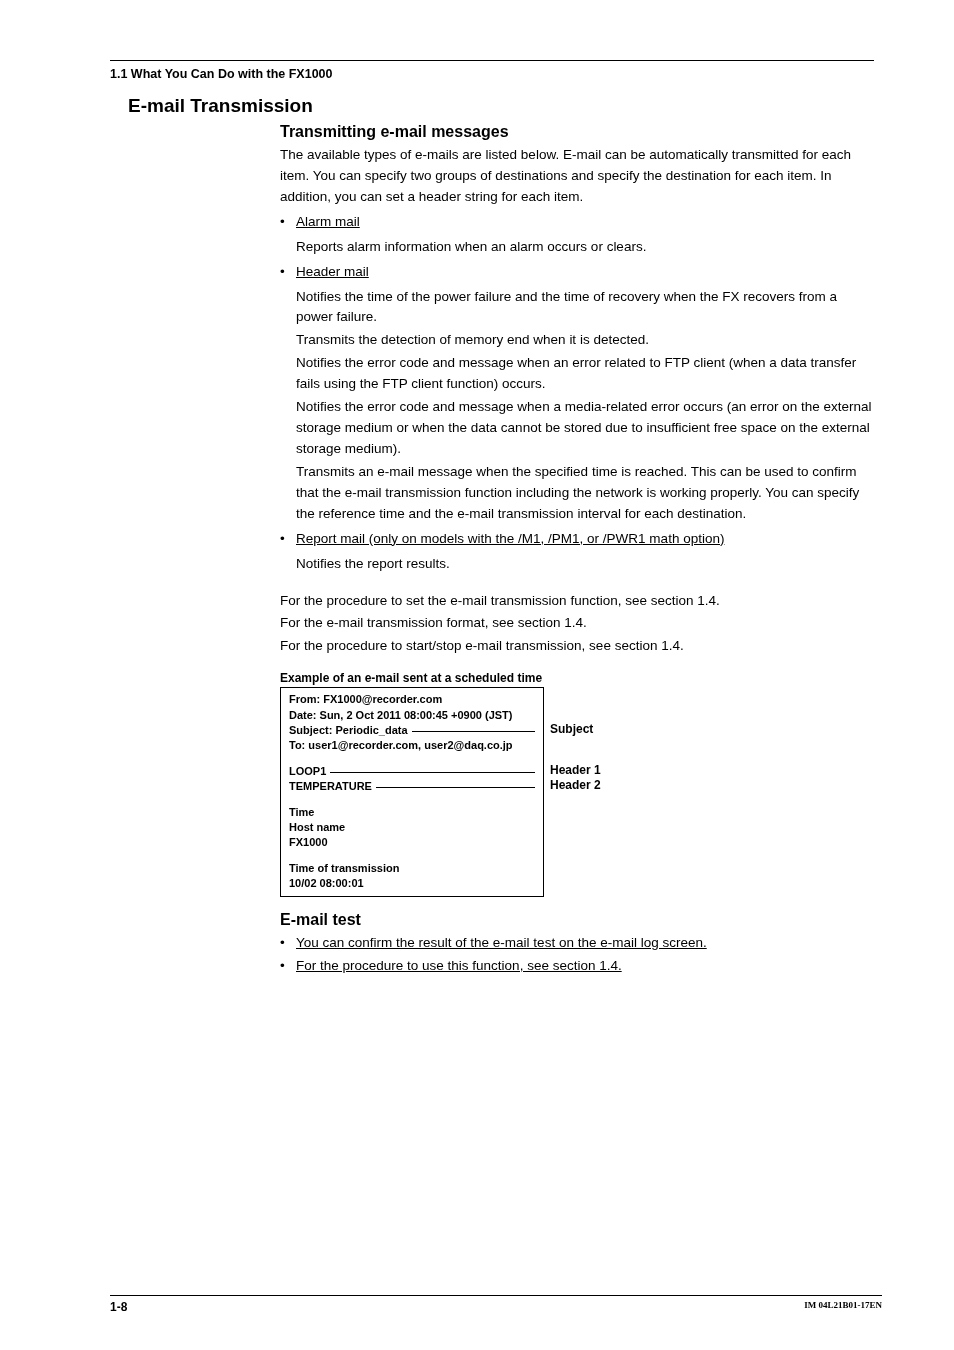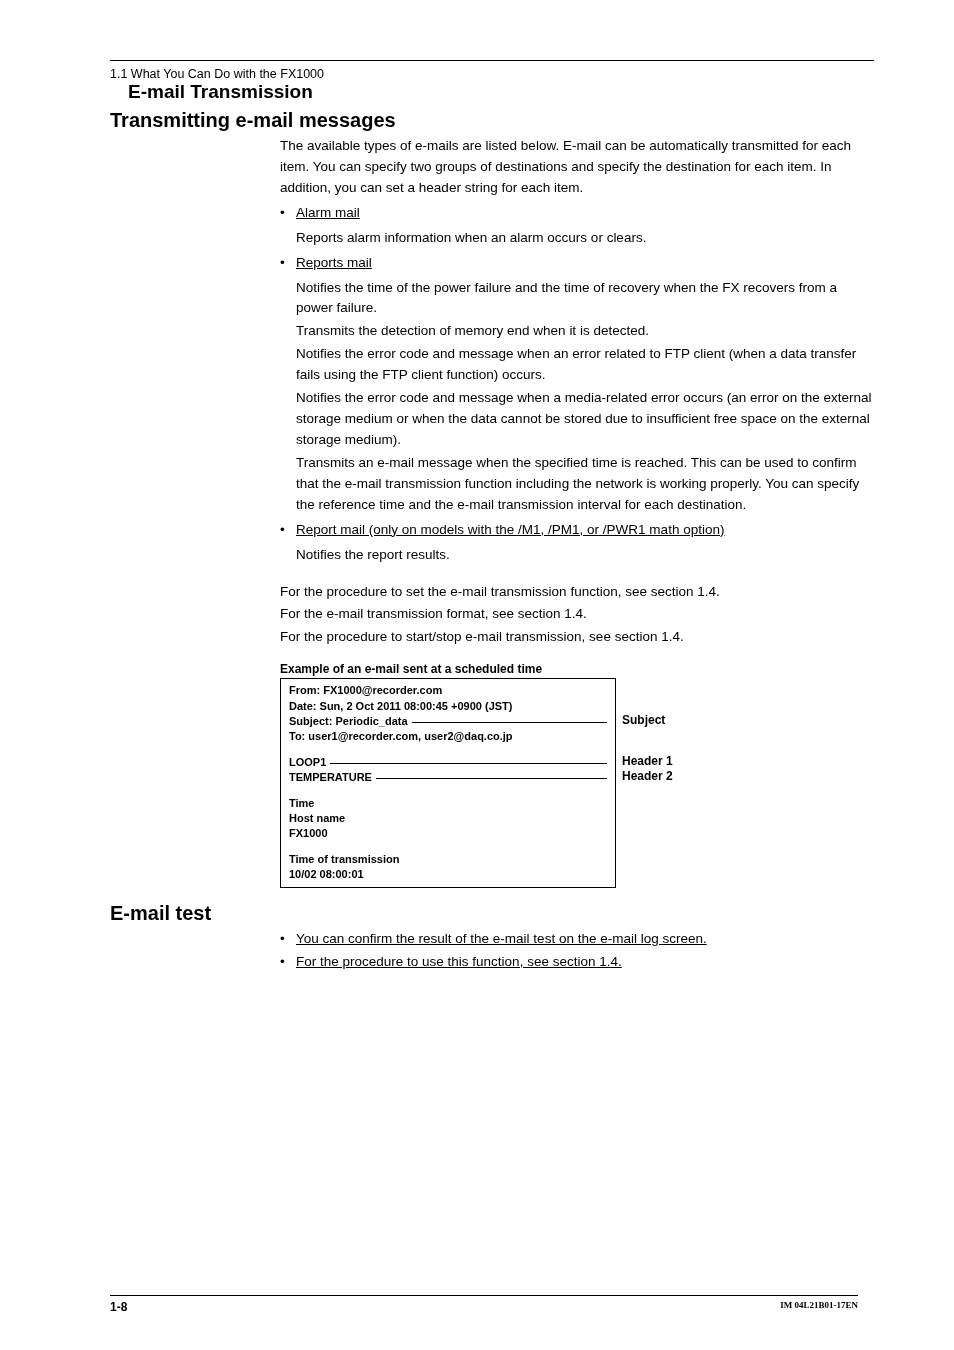--- a/index.html
+++ b/index.html
@@ -15,31 +15,33 @@
     box-sizing: border-box;
     min-height: 1350px;
     position: relative;
   }
   .top-rule {
     border-top: 1px solid #000;
     margin-bottom: 6px;
   }
   .section-path {
     font-size: 12.5px;
-    font-weight: normal;
+    font-weight: bold;
+    margin-bottom: 14px;
   }
   .h2 {
     font-size: 19px;
     font-weight: bold;
     margin-bottom: 6px;
     margin-left: 18px;
   }
   .h3 {
-    font-size: 20px;
-    font-weight: bold;
+    font-size: 16px;
+    font-weight: bold;
+    margin-left: 170px;
     margin-bottom: 4px;
   }
   .body-text {
     margin-left: 170px;
     font-size: 13.5px;
     line-height: 1.55;
     margin-bottom: 2px;
   }
   ul.bullets {
     margin: 4px 0 4px 170px;
@@ -81,21 +83,21 @@
     display: flex;
     align-items: stretch;
     gap: 0;
   }
   .example-box {
     border: 1px solid #000;
     padding: 4px 8px;
     font-size: 11px;
     font-weight: bold;
     line-height: 1.4;
-    width: 336px;
+    width: 264px;
     box-sizing: border-box;
     text-align: right;
   }
   .example-box .row {
     display: flex;
     align-items: center;
     white-space: nowrap;
   }
   .leader {
     flex: 1;
@@ -117,21 +119,21 @@
     height: 15.4px;
     display: flex;
     align-items: center;
   }
   .labels .lbl.shift-subject { margin-top: 34px; }
   .labels .lbl.shift-h1 { margin-top: 26px; }
   .footer {
     position: absolute;
     bottom: 36px;
     left: 110px;
-    right: 96px;
+    right: 72px;
     border-top: 1px solid #000;
     display: flex;
     justify-content: space-between;
     font-size: 11px;
     padding-top: 4px;
   }
   .footer .pn { font-weight: bold; font-size: 12px; }
   .footer .doc { font-size: 9px; font-weight: bold; font-family: Liberation Serif, serif; }
 </style>
 </head>
@@ -145,21 +147,21 @@
 
   <div class="h3">Transmitting e-mail messages</div>
   <div class="body-text">The available types of e-mails are listed below. E-mail can be automatically transmitted for each item. You can specify two groups of destinations and specify the destination for each item. In addition, you can set a header string for each item.</div>
 
   <ul class="bullets">
     <li>Alarm mail</li>
   </ul>
   <div class="sub-indent">Reports alarm information when an alarm occurs or clears.</div>
 
   <ul class="bullets">
-    <li>Reports mail</li>
+    <li>Header mail</li>
   </ul>
   <div class="sub-indent">Notifies the time of the power failure and the time of recovery when the FX recovers from a power failure.</div>
   <div class="sub-indent">Transmits the detection of memory end when it is detected.</div>
   <div class="sub-indent">Notifies the error code and message when an error related to FTP client (when a data transfer fails using the FTP client function) occurs.</div>
   <div class="sub-indent">Notifies the error code and message when a media-related error occurs (an error on the external storage medium or when the data cannot be stored due to insufficient free space on the external storage medium).</div>
 
   <div class="sub-indent">Transmits an e-mail message when the specified time is reached. This can be used to confirm that the e-mail transmission function including the network is working properly. You can specify the reference time and the e-mail transmission interval for each destination.</div>
 
   <ul class="bullets">
     <li>Report mail (only on models with the /M1, /PM1, or /PWR1 math option)</li>

